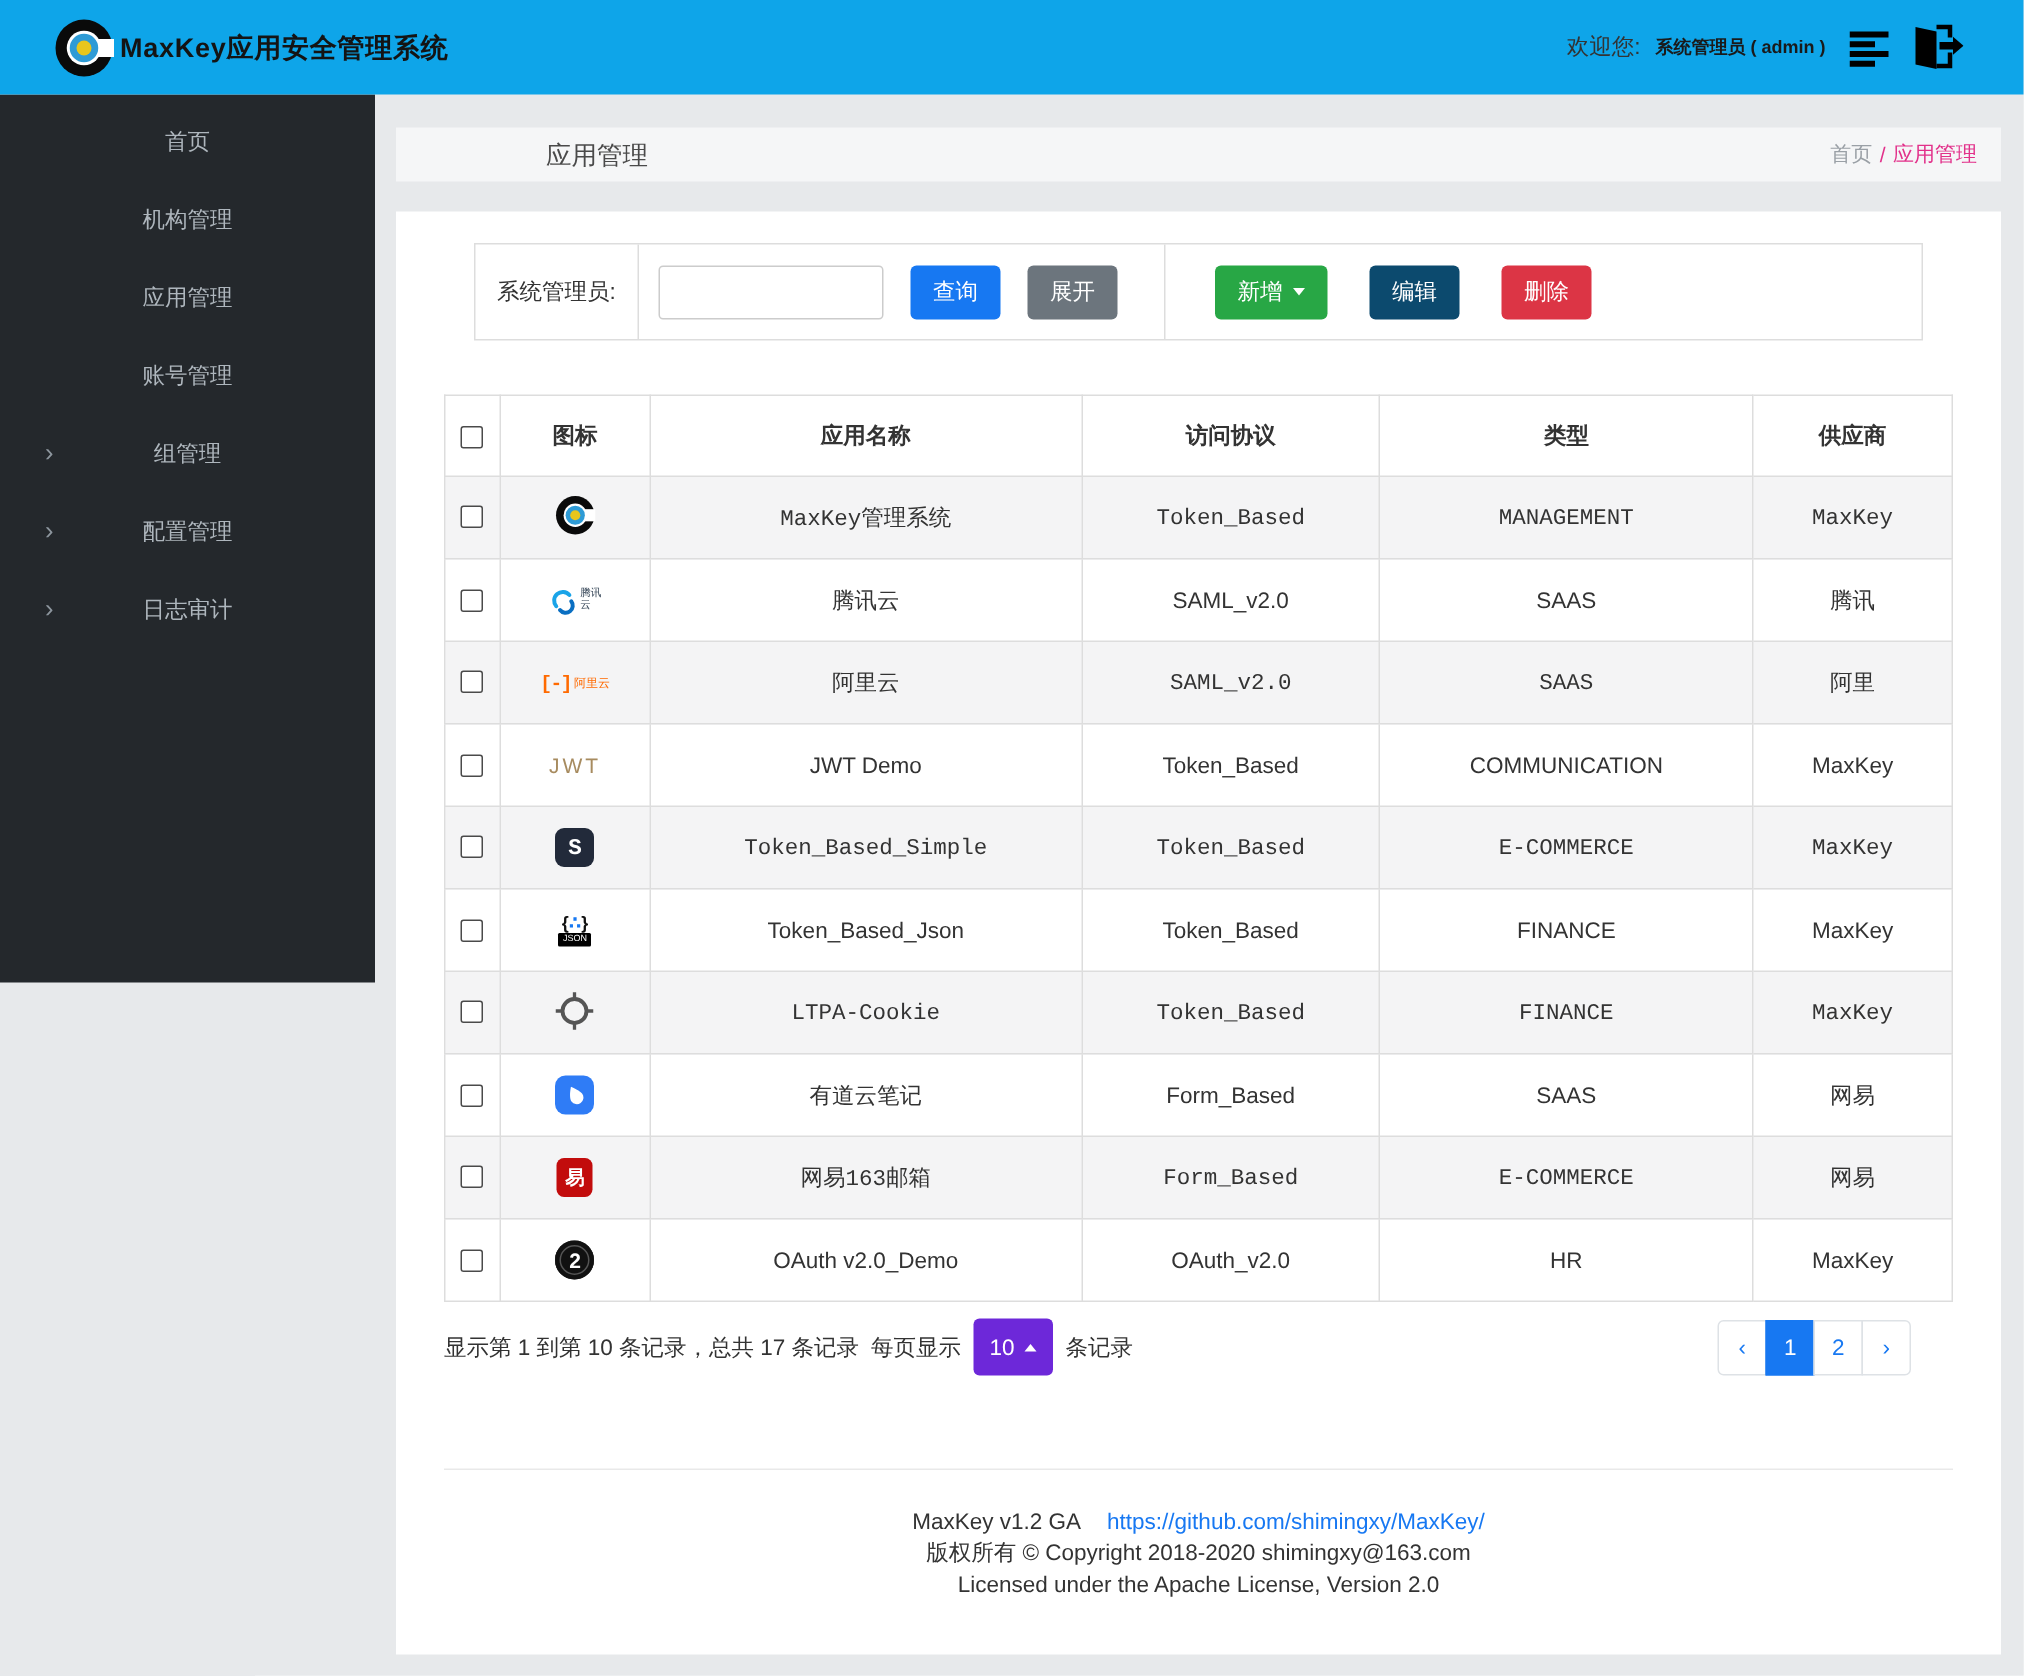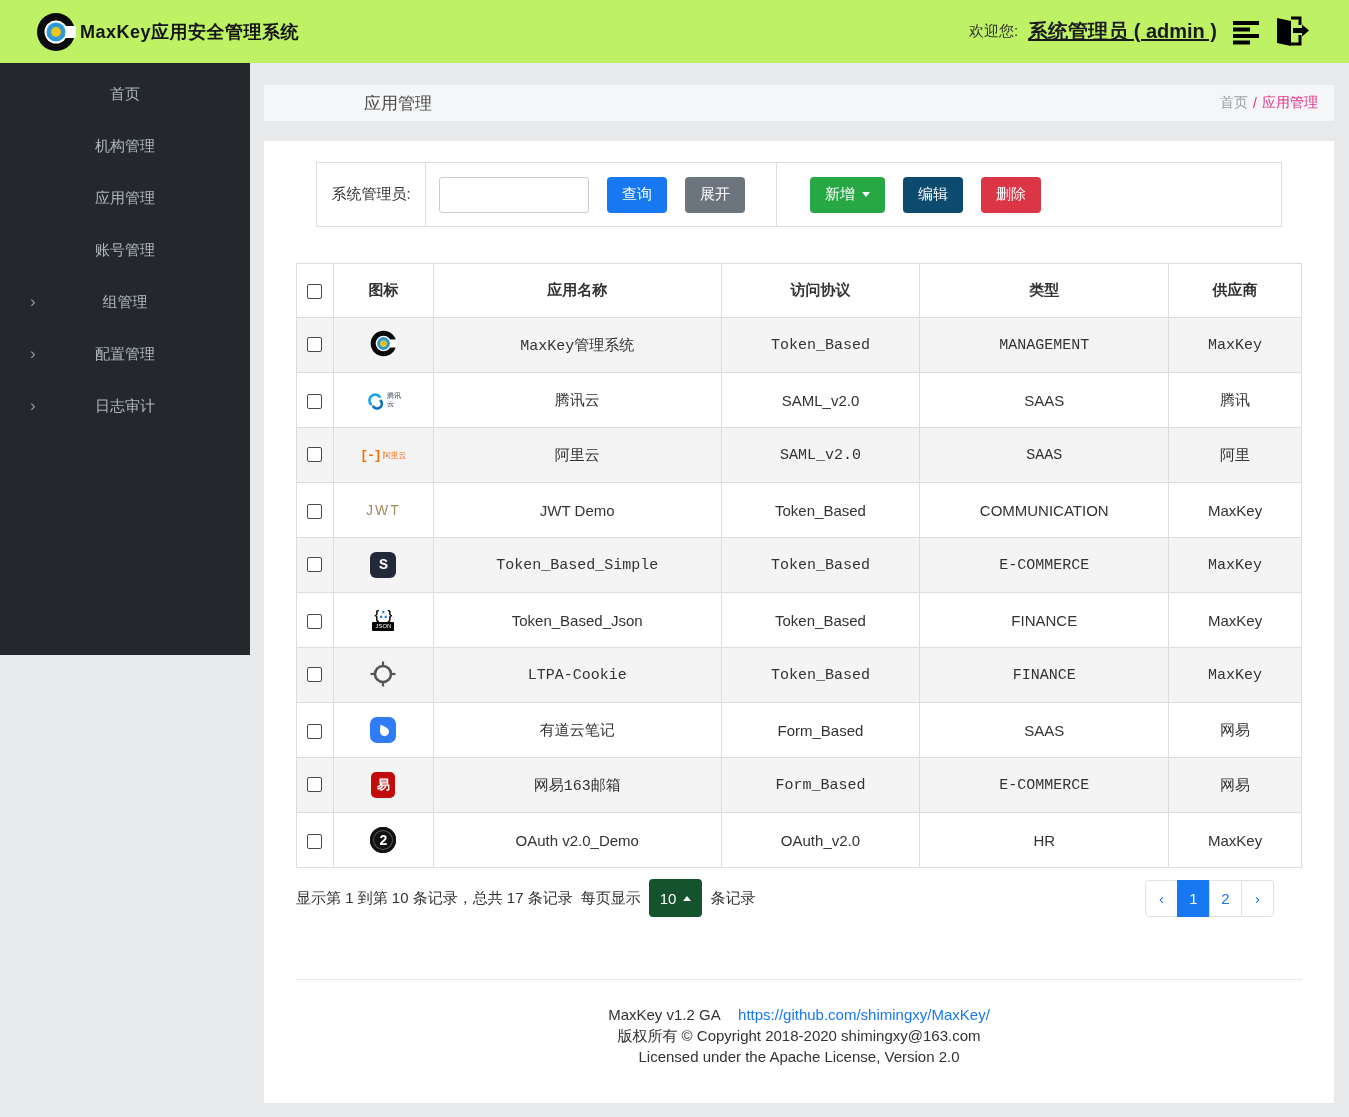--- a/index.html
+++ b/index.html
@@ -1,26 +1,26 @@
 <!DOCTYPE html>
 <html><head>
 <meta charset="utf-8">
 <style>
   * { box-sizing: border-box; margin: 0; padding: 0; }
   html,body { width:1349px; height:1117px; overflow:hidden;
     font-family:"Liberation Sans","DejaVu Sans",sans-serif; background:#e7e9eb; color:#333; }
 
   
-  .app-header { position:absolute; top:0; left:0; width:1349px; height:63px; background:#bef264;
+  .app-header { position:absolute; top:0; left:0; width:1349px; height:63px; background:#0ea5e9;
     display:flex; align-items:center; justify-content:space-between; padding:0 40px 0 36px; z-index:5; }
   .brand { display:flex; align-items:center; gap:4px; }
   .app-title { font-size:18px; font-weight:bold; color:#141414; letter-spacing:.5px; }
   .header-right { display:flex; align-items:center; gap:10px; }
   .welcome-label { font-size:15px; color:#333; }
-  .current-user { font-size:20px; font-weight:bold; color:#1a1a1a; margin-right:6px;text-decoration:underline; }
+  .current-user { font-size:12px; font-weight:bold; color:#1a1a1a; margin-right:6px; }
   .hicon { display:inline-flex; align-items:center; cursor:pointer; }
 
   
   .sidebar { position:absolute; left:0; top:63px; width:250px; height:592px; background:#24282c; padding-top:5px; }
   .side-item { position:relative; height:52px; display:flex; align-items:center; justify-content:center;
     color:#aeb6bd; font-size:15px; cursor:pointer; }
   .chev { position:absolute; left:30px; top:50%; transform:translateY(-50%); font-size:17px; color:#8d969e; }
 
   
   .main { position:absolute; left:264px; top:85px; width:1070px; }
@@ -42,21 +42,21 @@
   .search-input { width:150px; height:36px; border:1px solid #ccc; border-radius:3px; padding:0 8px; font-size:14px; }
   .btn { height:36px; border:none; border-radius:4px; color:#fff; font-size:15px; padding:0 15px;
     cursor:pointer; display:inline-flex; align-items:center; gap:7px;
     font-family:"Liberation Sans","DejaVu Sans",sans-serif; }
   .btn-blue { background:#1778f2; }
   .btn-grey { background:#6c757d; }
   .btn-green { background:#28a745; }
   .btn-teal { background:#0c4a6e; }
   .btn-red { background:#dc3545; }
   .v-div { width:1px; height:100%; background:#ddd; margin-left:31px; }
-  .action-buttons { display:flex; align-items:flex-start; gap:18px; padding-left:33px; }
+  .action-buttons { display:flex; align-items:flex-start; gap:28px; padding-left:33px; }
   .caret-down { width:0; height:0; border-left:4px solid transparent; border-right:4px solid transparent;
     border-top:5px solid #fff; display:inline-block; }
   .caret-up { width:0; height:0; border-left:4px solid transparent; border-right:4px solid transparent;
     border-bottom:5px solid #fff; display:inline-block; }
 
   
   table.app-table { width:1006px; margin-top:36px; border-collapse:collapse; font-size:15px; color:#333; }
   .app-table th, .app-table td { border:1px solid #ddd; text-align:center; vertical-align:middle; }
   .app-table th { height:54px; font-weight:bold; background:#fff; }
   .app-table td { height:55px; }
@@ -80,21 +80,21 @@
   .nebox { width:24px; height:26px; background:#c20c0c; border-radius:5px; color:#fff; font-size:13px;
     font-weight:bold; display:inline-flex; align-items:center; justify-content:center; }
   .oabox { width:26px; height:26px; background:#111; border-radius:50%; color:#fff; font-size:14px;
     font-weight:bold; display:inline-flex; align-items:center; justify-content:center;
     box-shadow:inset 0 0 0 3px #111, inset 0 0 0 4px #555; }
   .tc-txt { color:#2a3b4d; font-size:7px; width:15px; line-height:8px; text-align:left; }
 
   
   .pager-row { margin-top:11px; display:flex; align-items:center; justify-content:space-between; }
   .page-info { font-size:15px; color:#333; display:flex; align-items:center; gap:8px; }
-  .page-size-btn { background:#14532d; color:#fff; border:none; border-radius:4px; height:38px;
+  .page-size-btn { background:#6d28d9; color:#fff; border:none; border-radius:4px; height:38px;
     padding:0 11px; font-size:15px; display:inline-flex; align-items:center; gap:7px; cursor:pointer;
     font-family:"Liberation Sans","DejaVu Sans",sans-serif; }
   .pager { display:flex; list-style:none; margin-right:28px; }
   .pager li { min-width:33px; height:37px; line-height:35px; text-align:center; border:1px solid #dee2e6;
     margin-left:-1px; color:#1778f2; background:#fff; font-size:15px; cursor:pointer; padding:0 6px; }
   .pager li:first-child { border-radius:4px 0 0 4px; margin-left:0; }
   .pager li:last-child { border-radius:0 4px 4px 0; }
   .pager li.active { background:#1778f2; border-color:#1778f2; color:#fff; }
 
   hr.sep { border:none; border-top:1px solid #e9e9e9; margin:62px 0 0 0; }

